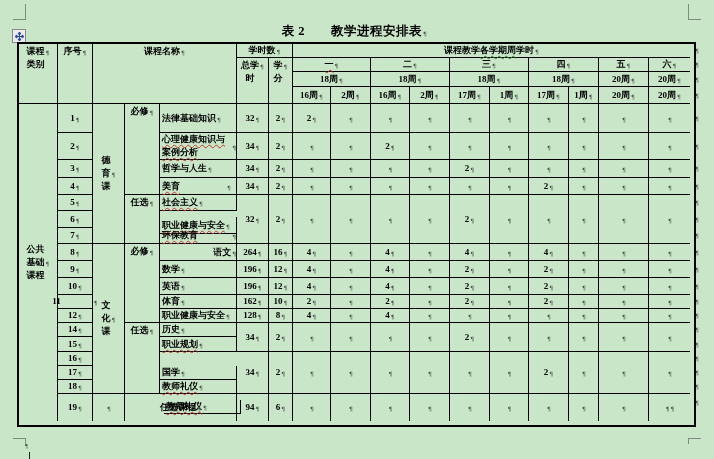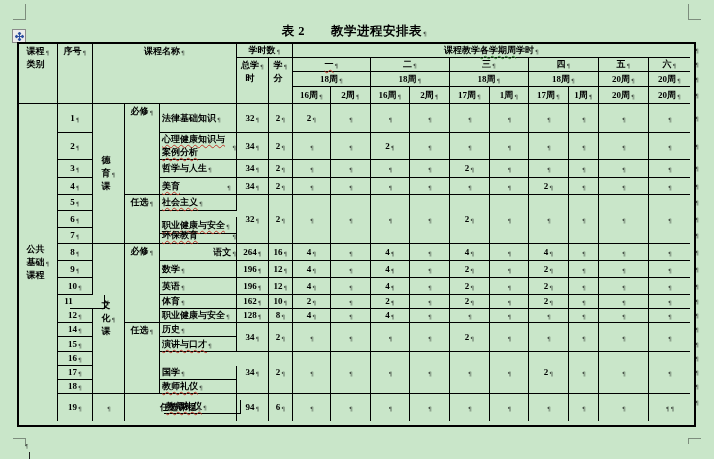--- a/index.html
+++ b/index.html
@@ -212,21 +212,21 @@
         <span class="pmark">¶</span>
       </div>
       <div class="cell" style="left: 58px; top: 261px; width: 35px; height: 17px; border-right: 1px solid rgb(0, 0, 0); border-bottom: 1px solid rgb(0, 0, 0);">
         <span class="txt">9</span>
         <span class="pmark">¶</span>
       </div>
       <div class="cell" style="left: 58px; top: 278px; width: 35px; height: 17px; border-right: 1px solid rgb(0, 0, 0); border-bottom: 1px solid rgb(0, 0, 0);">
         <span class="txt">10</span>
         <span class="pmark">¶</span>
       </div>
-      <div class="cell" style="left: 70px; top: 295px; width: 35px; height: 14px; border-right: 1px solid rgb(0, 0, 0); border-bottom: 1px solid rgb(0, 0, 0); gap: 32px;">
+      <div class="cell" style="left: 58px; top: 295px; width: 35px; height: 14px; border-right: 1px solid rgb(0, 0, 0); border-bottom: 1px solid rgb(0, 0, 0); gap: 32px;">
         <span class="txt">11</span>
         <span class="pmark">¶</span>
       </div>
       <div class="cell" style="left: 58px; top: 309px; width: 35px; height: 14px; border-right: 1px solid rgb(0, 0, 0); border-bottom: 1px solid rgb(0, 0, 0);">
         <span class="txt">12</span>
         <span class="pmark">¶</span>
       </div>
       <div class="cell" style="left: 58px; top: 323px; width: 35px; height: 14px; border-right: 1px solid rgb(0, 0, 0); border-bottom: 1px solid rgb(0, 0, 0);">
         <span class="txt">14</span>
         <span class="pmark">¶</span>
@@ -324,21 +324,21 @@
       </div>
       <div class="cell hleft" style="left: 160px; top: 309px; width: 77px; height: 14px; border-right: 1px solid rgb(0, 0, 0); border-bottom: 1px solid rgb(0, 0, 0);">
         <span class="txt">职业健康与安全</span>
         <span class="pmark">¶</span>
       </div>
       <div class="cell hleft" style="left: 160px; top: 323px; width: 77px; height: 14px; border-right: 1px solid rgb(0, 0, 0); border-bottom: 1px solid rgb(0, 0, 0);">
         <span class="txt">历史</span>
         <span class="pmark">¶</span>
       </div>
       <div class="cell hleft" style="left: 160px; top: 337px; width: 77px; height: 15px; border-right: 1px solid rgb(0, 0, 0); border-bottom: 1px solid rgb(0, 0, 0);">
-        <span class="txt sp-red">演讲与口才</span>
+        <span class="txt sp-red">职业规划</span>
         <span class="pmark">¶</span>
       </div>
       <div class="cell hleft" style="left: 164px; top: 352px; width: 77px; height: 14px; border-right: 1px solid rgb(0, 0, 0); border-bottom: 1px solid rgb(0, 0, 0); margin-top: 48px;">
         <span class="txt sp-red">教师礼仪</span>
         <span class="pmark">¶</span>
       </div>
       <div class="cell hleft" style="left: 160px; top: 366px; width: 77px; height: 14px; border-right: 1px solid rgb(0, 0, 0); border-bottom: 1px solid rgb(0, 0, 0);">
         <span class="txt">国学</span>
         <span class="pmark">¶</span>
       </div>

